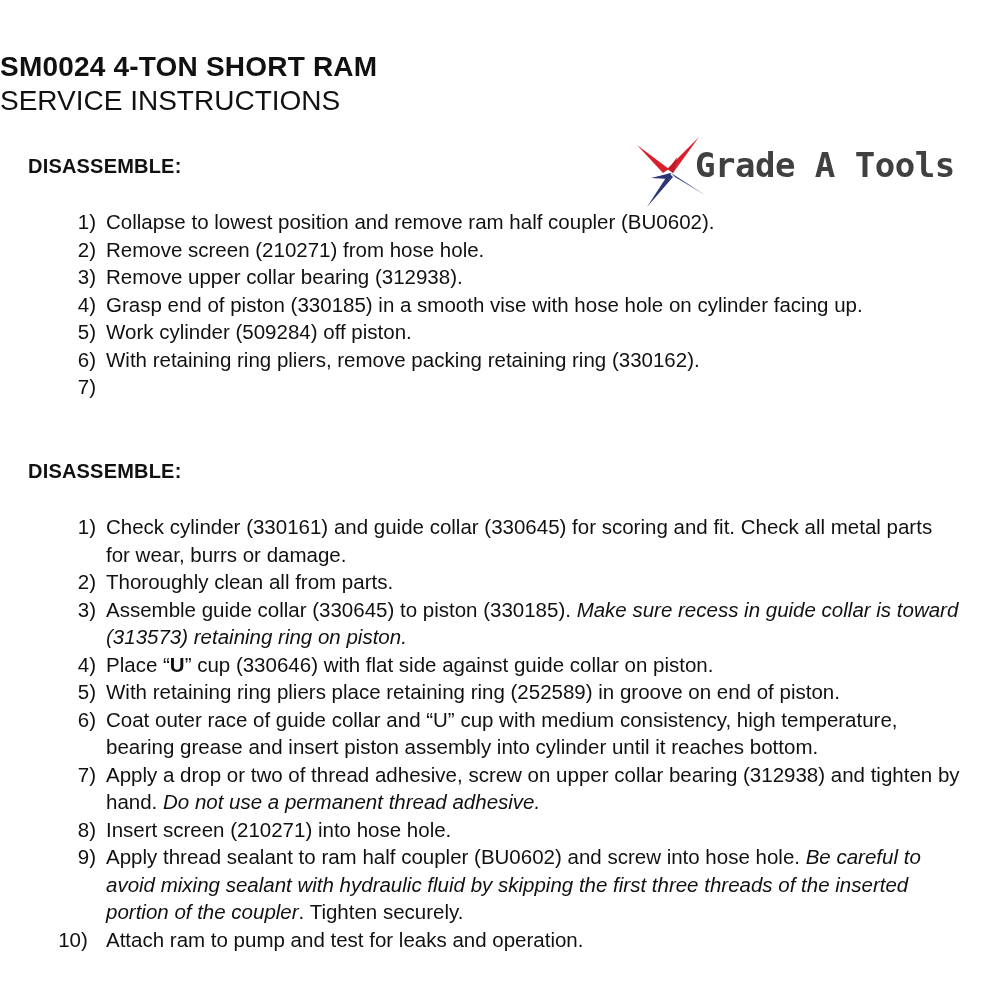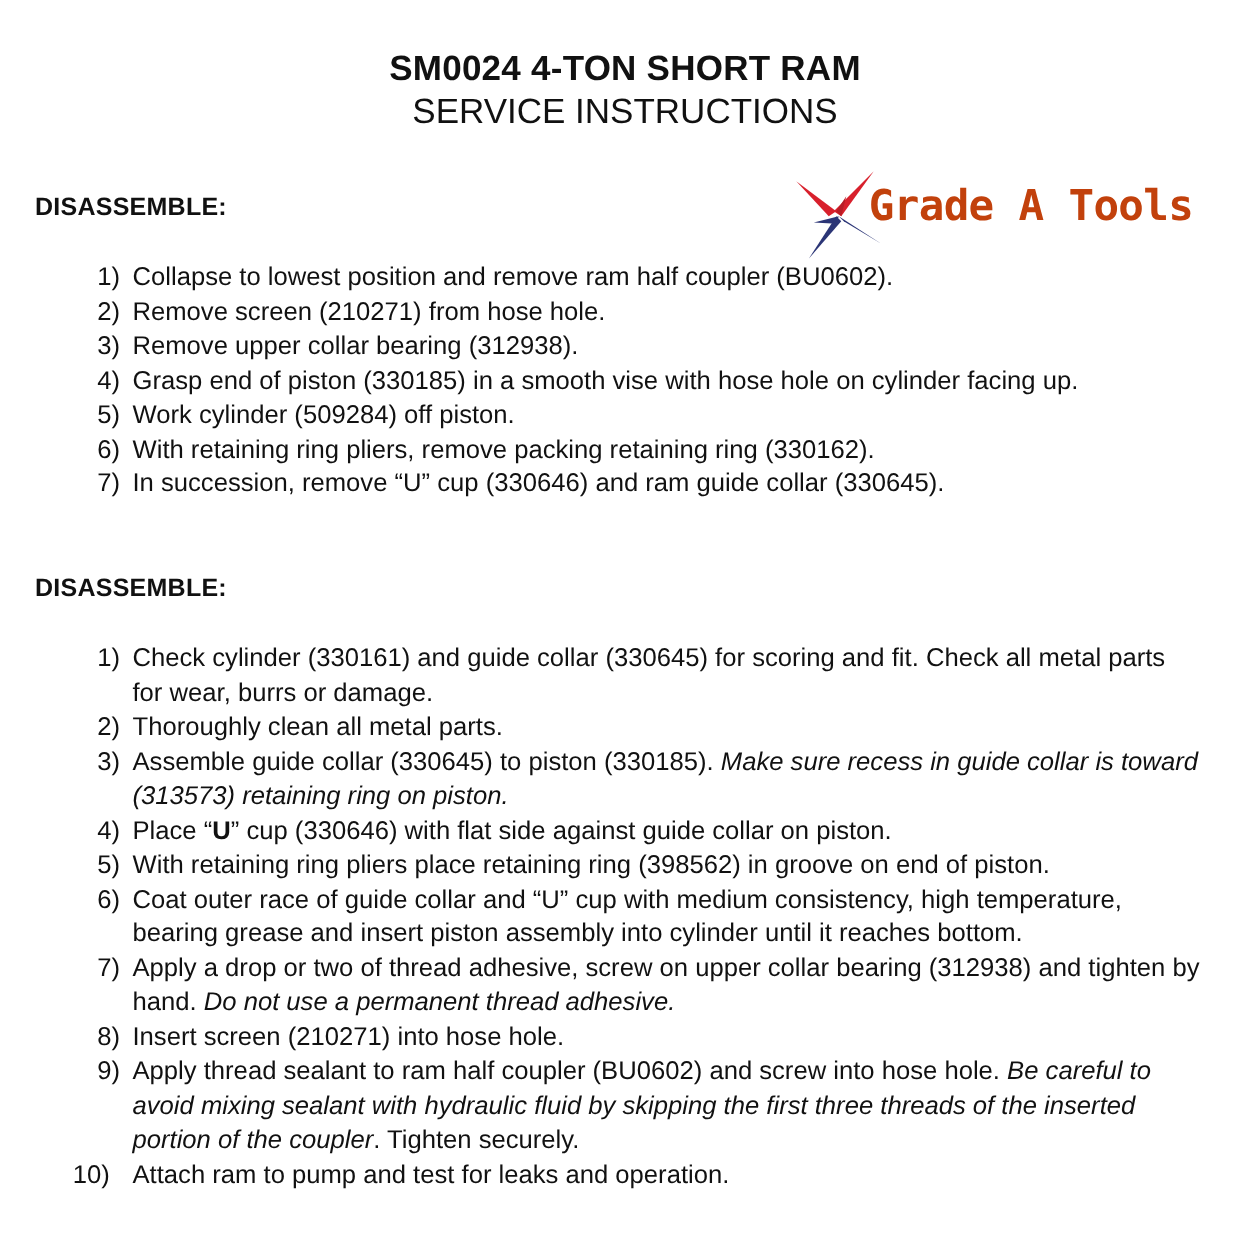--- a/index.html
+++ b/index.html
@@ -10,24 +10,23 @@
     body {
       width: 1000px;
       height: 1000px;
       position: relative;
       overflow: hidden;
       font-family: "Liberation Sans", sans-serif;
       color: #111111;
     }
     .title-block {
       position: absolute;
-      top: 38px;
+      top: 50px;
       left: 0;
       width: 1000px;
-      text-align: center;
       line-height: 34px;
     }
     .title-main {
       font-size: 28px;
       font-weight: bold;
       letter-spacing: 0.2px;
     }
     .title-sub {
       font-size: 28px;
       font-weight: normal;
@@ -46,21 +45,21 @@
       left: 0;
       top: 0;
     }
     .logo-text {
       position: absolute;
       left: 62px;
       top: 12px;
       font-family: "DejaVu Sans Mono", monospace;
       font-weight: bold;
       font-size: 34px;
-      color: #c2410c;
+      color: #404040;
       letter-spacing: -0.5px;
       white-space: nowrap;
     }
     .section-heading {
       position: absolute;
       left: 28px;
       font-size: 20px;
       font-weight: bold;
       letter-spacing: 0.2px;
     }
@@ -118,31 +117,31 @@
 
   <div class="section-heading" style="top:155px;">DISASSEMBLE:</div>
 
   <ol class="list" style="top:208px;">
     <li><span class="num">1)</span><span>Collapse to lowest position and remove ram half coupler (BU0602).</span></li>
     <li><span class="num">2)</span><span>Remove screen (210271) from hose hole.</span></li>
     <li><span class="num">3)</span><span>Remove upper collar bearing (312938).</span></li>
     <li style="padding-right:20px;"><span class="num">4)</span><span>Grasp end of piston (330185) in a smooth vise with hose hole on cylinder facing up.</span></li>
     <li><span class="num">5)</span><span>Work cylinder (509284) off piston.</span></li>
     <li><span class="num">6)</span><span>With retaining ring pliers, remove packing retaining ring (330162).</span></li>
-    <li><span class="num">7)</span><span>In succession, remove “U” cup (330646) and ram guide collar (330645).</span></li>
+    <li><span class="num">7)</span></li>
   </ol>
 
   <div class="section-heading" style="top:460px;">DISASSEMBLE:</div>
 
   <ol class="list" style="top:513px;">
     <li style="padding-right:30px;"><span class="num">1)</span><span>Check cylinder (330161) and guide collar (330645) for scoring and fit.  Check all metal parts for wear, burrs or damage.</span></li>
-    <li><span class="num">2)</span><span>Thoroughly clean all metal parts.</span></li>
+    <li><span class="num">2)</span><span>Thoroughly clean all from parts.</span></li>
     <li style="padding-right:20px;"><span class="num">3)</span><span>Assemble guide collar (330645) to piston (330185).  </span><span class="it">Make sure recess in guide collar is toward (313573) retaining ring on piston.</span></li>
     <li><span class="num">4)</span><span>Place “</span><span class="bold">U</span><span>” cup (330646) with flat side against guide collar on piston.</span></li>
-    <li><span class="num">5)</span><span>With retaining ring pliers place retaining ring (398562) in groove on end of piston.</span></li>
+    <li><span class="num">5)</span><span>With retaining ring pliers place retaining ring (252589) in groove on end of piston.</span></li>
     <li style="padding-right:50px;"><span class="num">6)</span><span>Coat outer race of guide collar and “U” cup with medium consistency, high temperature, bearing grease and insert piston assembly into cylinder until it reaches bottom.</span></li>
     <li style="padding-right:20px;"><span class="num">7)</span><span>Apply a drop or two of thread adhesive, screw on upper collar bearing (312938) and tighten by hand.  </span><span class="it">Do not use a permanent thread adhesive.</span></li>
     <li><span class="num">8)</span><span>Insert screen (210271) into hose hole.</span></li>
     <li style="padding-right:20px;"><span class="num">9)</span><span>Apply thread sealant to ram half coupler (BU0602) and screw into hose hole.  </span><span class="it">Be careful to avoid mixing sealant with hydraulic fluid by skipping the first three threads of the inserted portion of the coupler</span><span>.  Tighten securely.</span></li>
     <li><span class="num wide">10)</span><span>Attach ram to pump and test for leaks and operation.</span></li>
   </ol>
 
 </div>
 
 </body></html>

